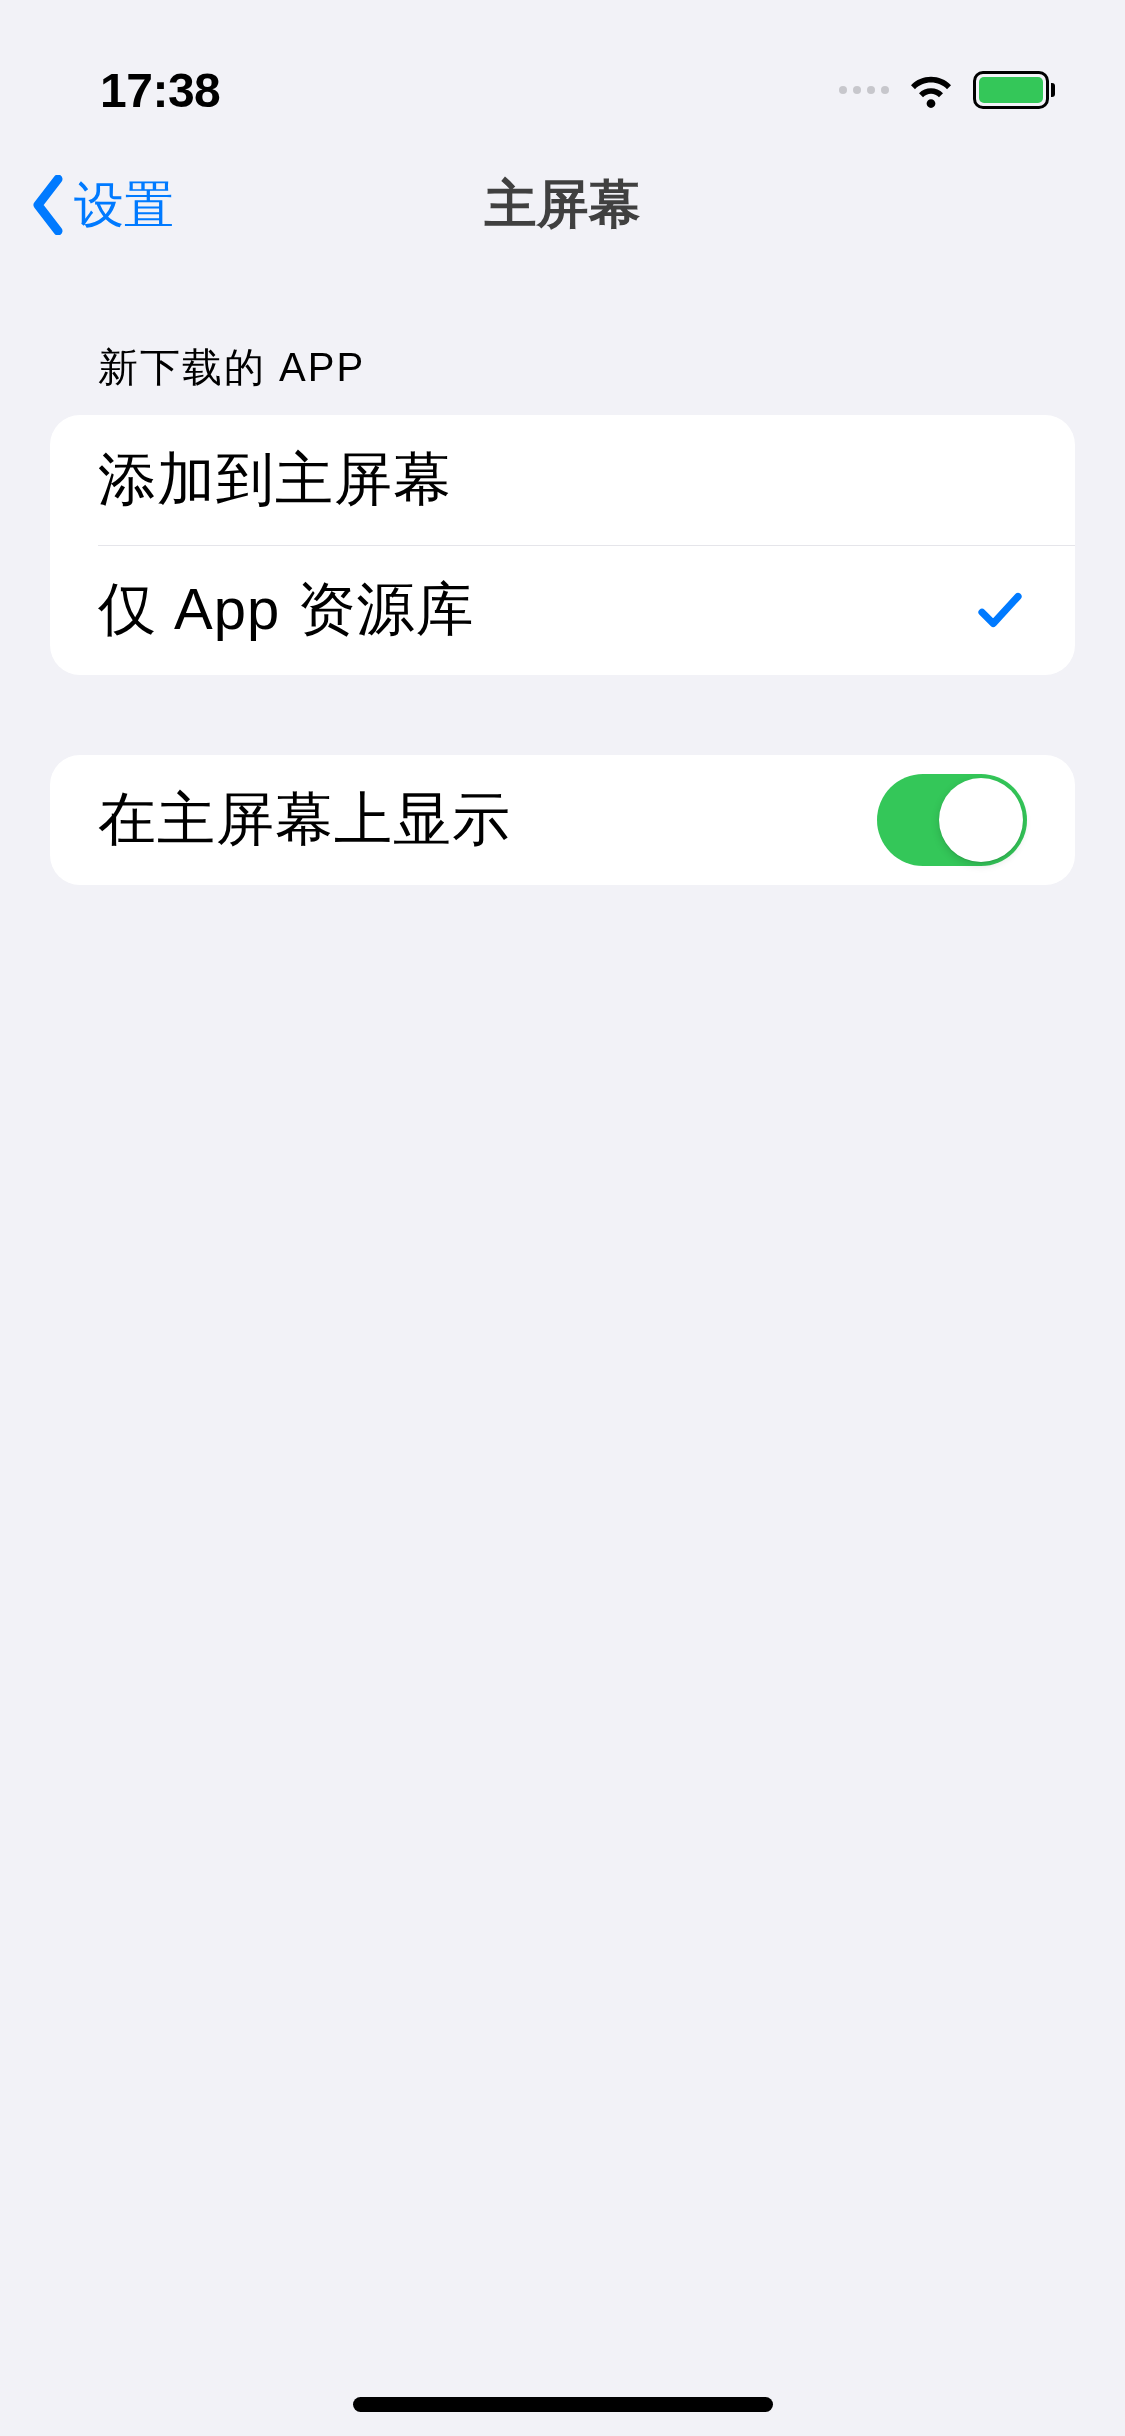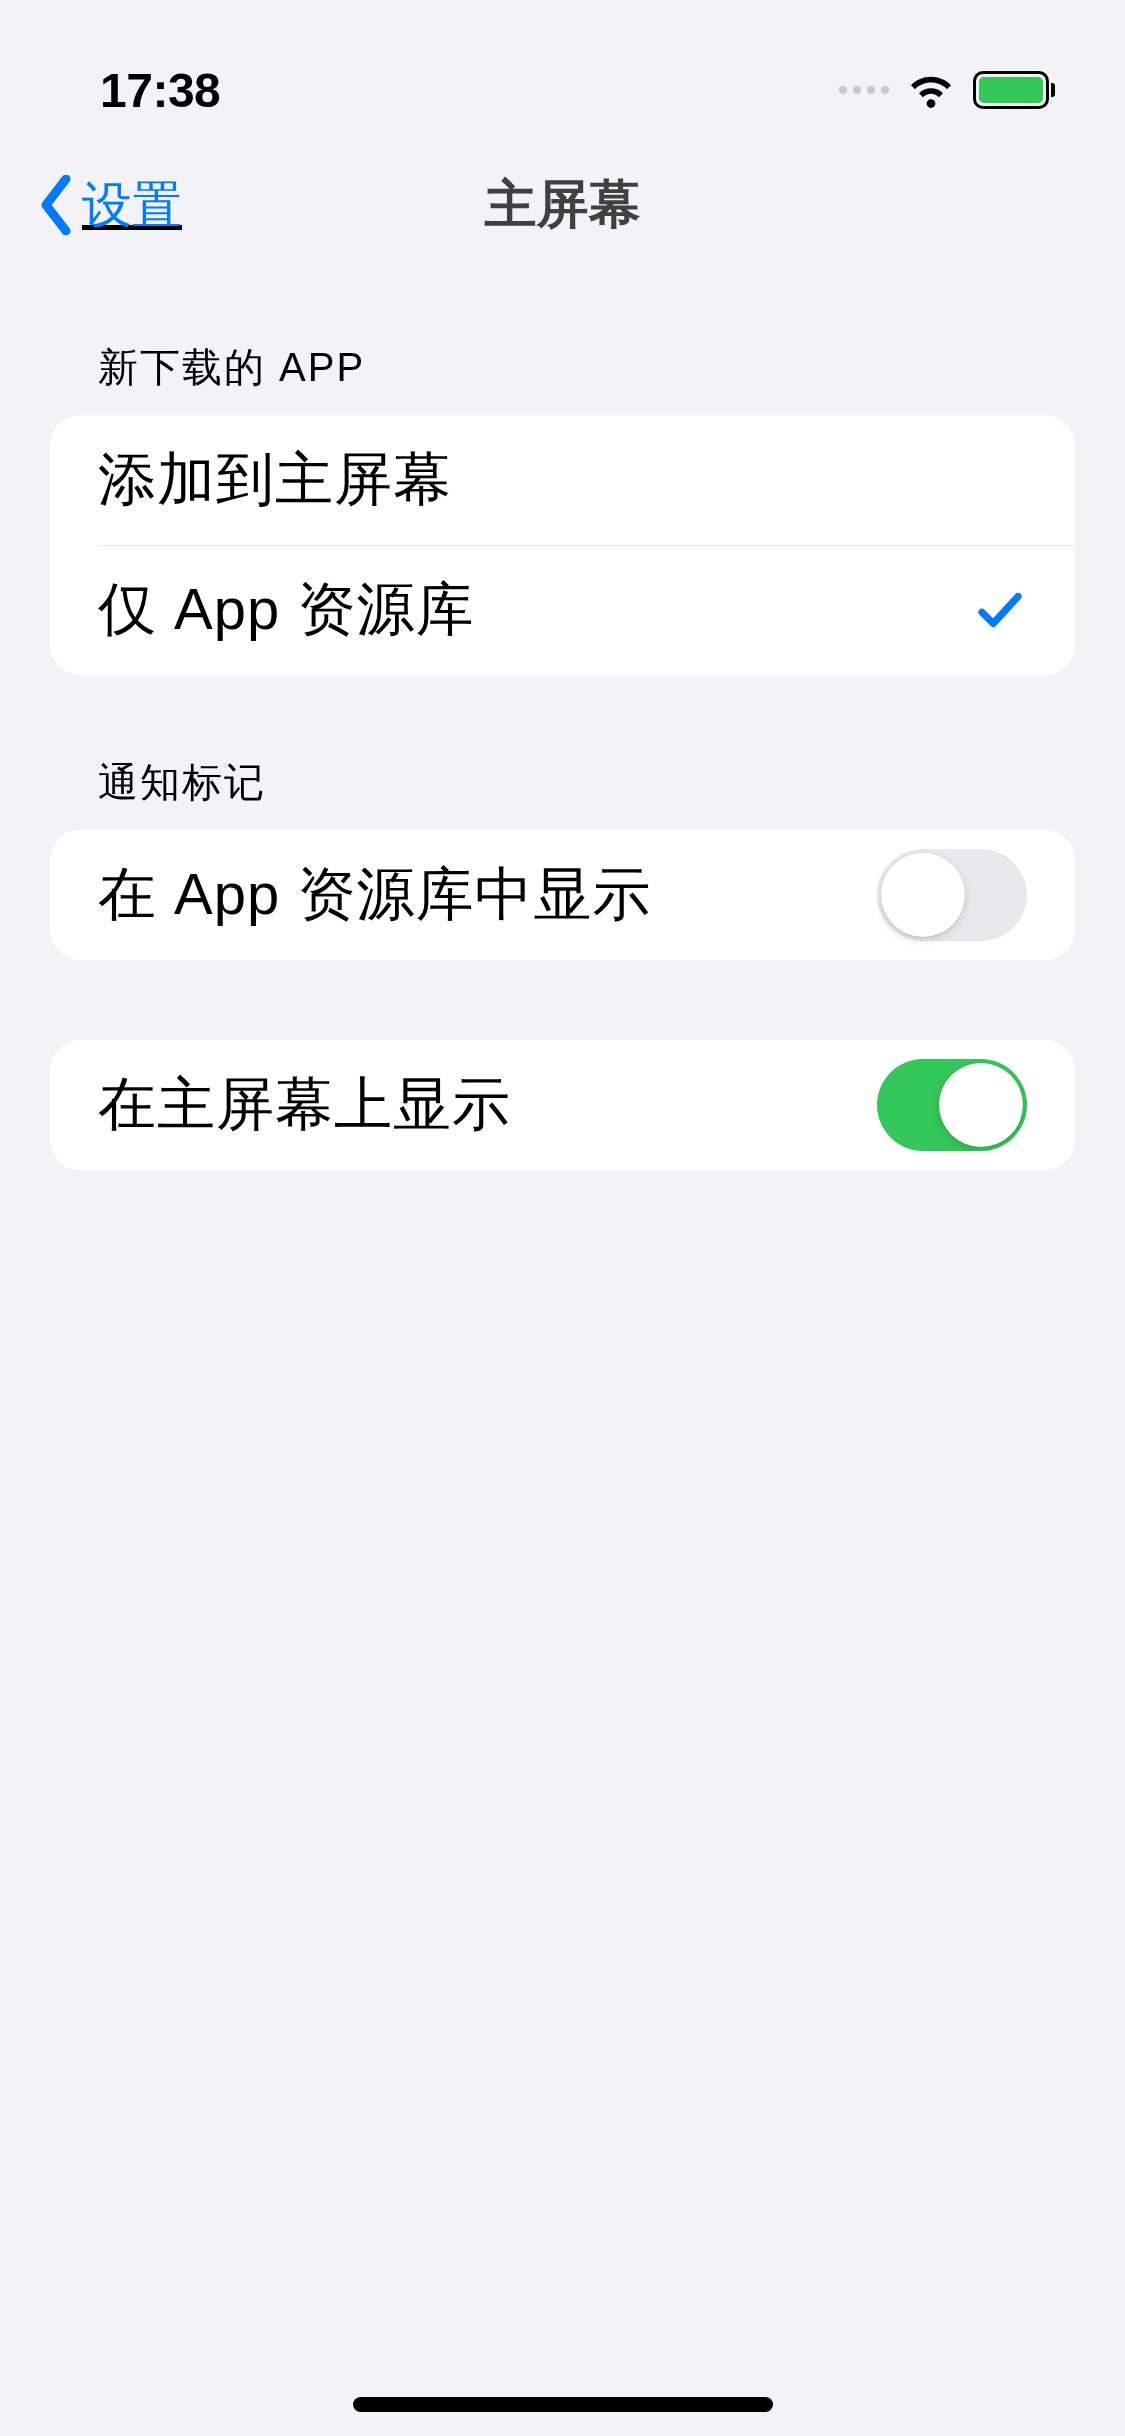--- a/index.html
+++ b/index.html
@@ -72,22 +72,21 @@
       background: #000;
       border-radius: 0 3px 3px 0;
       margin-left: 2px;
     }
     
     .nav-bar {
       height: 130px;
       display: flex;
       align-items: center;
       position: relative;
-      padding: 0 38px;
-      text-decoration: underline;
+      padding: 0 30px;
     }
     .back-button {
       display: flex;
       align-items: center;
       gap: 8px;
       color: #007aff;
       font-size: 50px;
       cursor: pointer;
     }
     .chevron-left {
@@ -234,31 +233,20 @@
         <span class="row-label">仅 App 资源库</span>
         <span class="checkmark">
           <svg width="54" height="54" viewBox="0 0 24 24">
             <polyline points="4,13 9,18 20,6" fill="none" stroke="#007aff" stroke-width="3.2" stroke-linecap="round" stroke-linejoin="round"></polyline>
           </svg>
         </span>
       </div>
     </div>
   </div>
 
-  <div class="section">
-    <div class="section-header">通知标记</div>
-    <div class="group">
-      <div class="row">
-        <span class="row-label">在 App 资源库中显示</span>
-        <div class="switch off">
-          <div class="knob"></div>
-        </div>
-      </div>
-    </div>
-  </div>
 
   <div class="section">
     <div class="group">
       <div class="row">
         <span class="row-label">在主屏幕上显示</span>
         <div class="switch on">
           <div class="knob"></div>
         </div>
       </div>
     </div>

